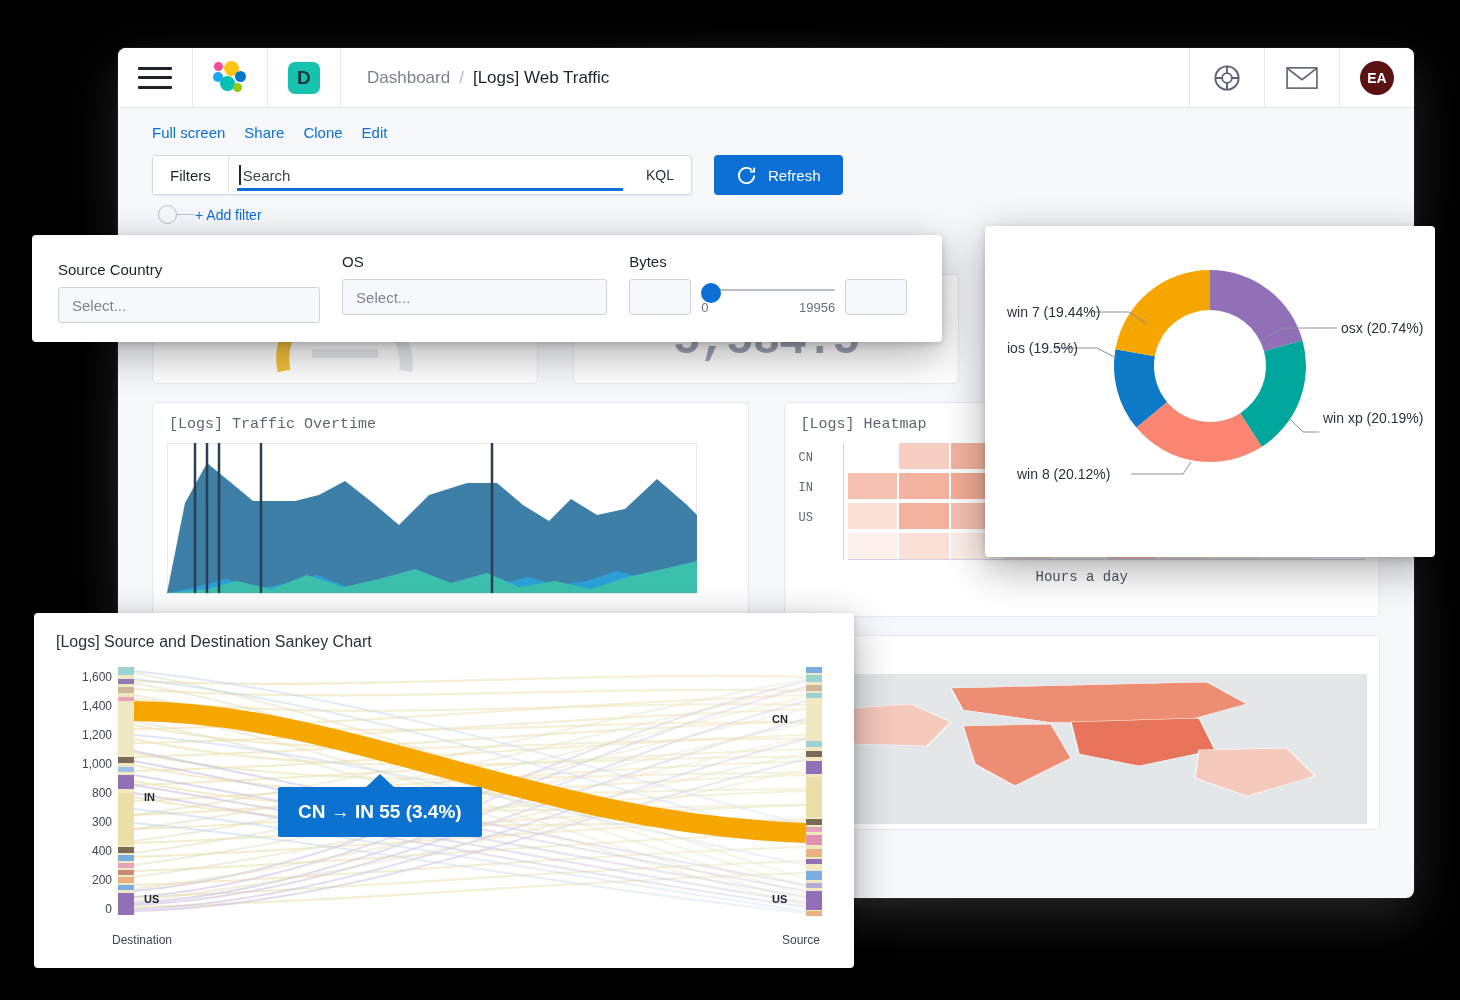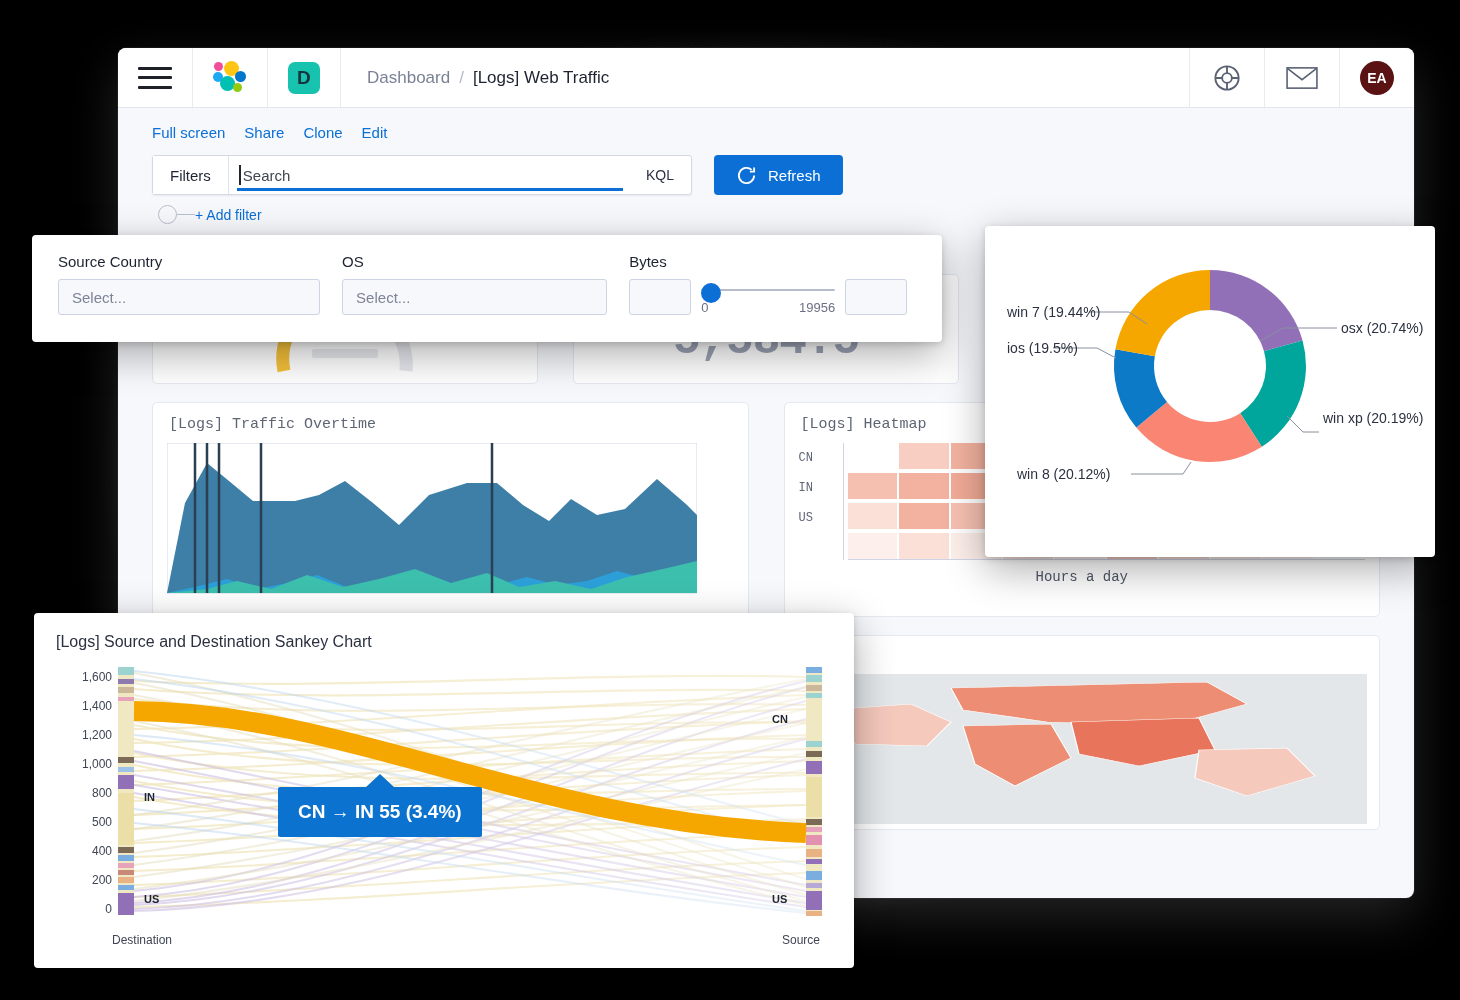--- a/index.html
+++ b/index.html
@@ -394,21 +394,21 @@
               </g>
             </svg>
           </div>
         </div>
       </div>
     </div>
   </div>
 
   <div class="ov" id="filter-card">
     <div class="fc-row">
-      <div class="fc-field" style="width:265px;">
+      <div class="fc-field" style="width:265px;margin-top:8px;">
         <div class="fc-label">Source Country</div>
         <div class="fc-select">
           <span>Select...</span>
         </div>
       </div>
       <div class="fc-field" style="width:268px;">
         <div class="fc-label">OS</div>
         <div class="fc-select">
           <span>Select...</span>
         </div>
@@ -463,21 +463,21 @@
     </div>
   </div>
 
   <div class="ov" id="sankey-card">
     <div class="sankey-title">[Logs] Source and Destination Sankey Chart</div>
     <div class="sankey-body" style="margin-left:56px; margin-right:12px;">
 
       <span class="sk-ytick" style="top:244px;">0</span>
       <span class="sk-ytick" style="top:215px;">200</span>
       <span class="sk-ytick" style="top:186px;">400</span>
-      <span class="sk-ytick" style="top:157px;">500</span>
+      <span class="sk-ytick" style="top:157px;">300</span>
       <span class="sk-ytick" style="top:128px;">800</span>
       <span class="sk-ytick" style="top:99px;">1,000</span>
       <span class="sk-ytick" style="top:70px;">1,200</span>
       <span class="sk-ytick" style="top:41px;">1,400</span>
       <span class="sk-ytick" style="top:12px;">1,600</span>
 
       <svg width="716" height="252" viewBox="0 0 716 252" style="position:absolute;left:0;top:0;">
         <defs>
           <linearGradient id="lkA" x1="0" x2="1">
               <stop offset="0" stop-color="#ede0ae" stop-opacity=".85"></stop>

